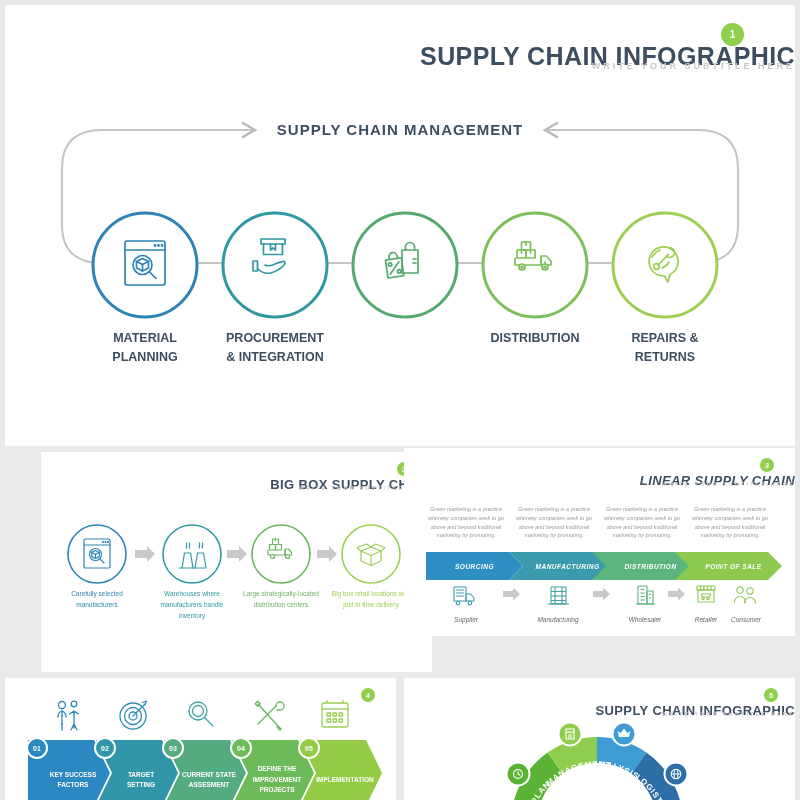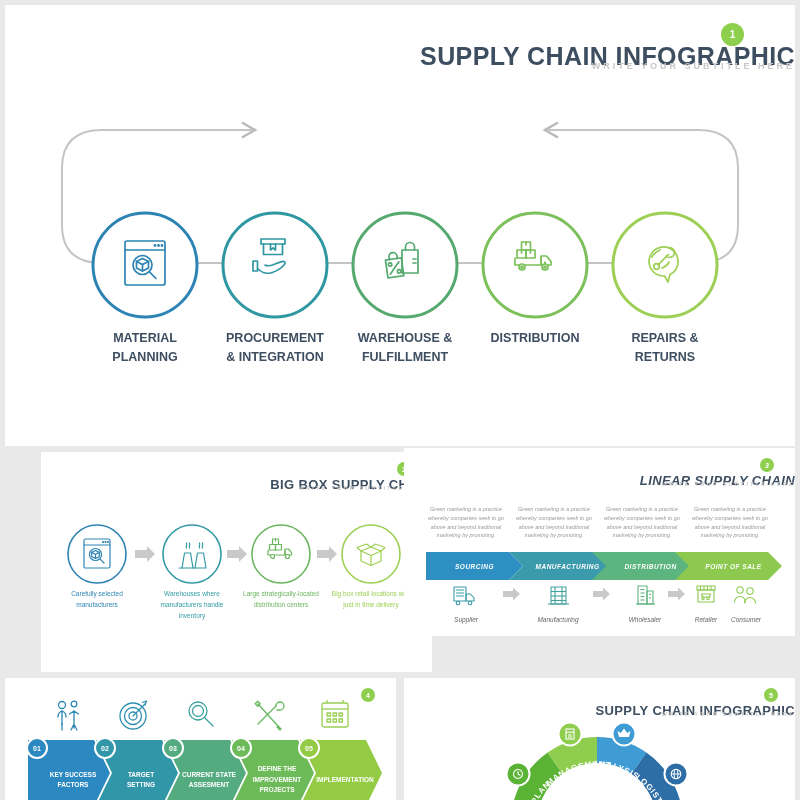--- a/index.html
+++ b/index.html
@@ -61,20 +61,21 @@
   svg{display:block;}
   .abs{position:absolute;}
 </style>
 </head>
 <body>
 
 <section class="slide" id="slide-main">
   <h1 class="s-title">SUPPLY CHAIN INFOGRAPHIC</h1>
   <div class="s-sub">WRITE YOUR SUBTITLE HERE</div>
   <div class="badge badge-lg">1</div>
+  <div class="center-label">SUPPLY CHAIN MANAGEMENT</div>
 
   <svg class="abs" style="left:0;top:0" width="790" height="441" viewBox="0 0 790 441">
 
     <path d="M247 125 L97 125 Q57 125 57 163 L57 220 Q57 258 97 258 L693 258 Q733 258 733 220 L733 163 Q733 125 693 125 L543 125" fill="none" stroke="#c4c4c4" stroke-width="2"></path>
     <polyline points="237,117.5 250,125 237,132.5" fill="none" stroke="#b9b9b9" stroke-width="2.5"></polyline>
     <polyline points="553,117.5 540,125 553,132.5" fill="none" stroke="#b9b9b9" stroke-width="2.5"></polyline>
 
     <circle cx="140" cy="260" r="52" fill="#fff" stroke="#2d84b4" stroke-width="3"></circle>
     <circle cx="270" cy="260" r="52" fill="#fff" stroke="#2f97a2" stroke-width="3"></circle>
     <circle cx="400" cy="260" r="52" fill="#fff" stroke="#55a96e" stroke-width="3"></circle>
@@ -138,21 +139,20 @@
       <path d="M30.5 10.5 a5 5 0 1 1 -3.5 8.5"></path>
       <path d="M29.5 17.5 L19 28"></path>
       <circle cx="17.5" cy="29.5" r="2.8"></circle>
       <path d="M13 20 q3 -5 8 -7"></path>
       <path d="M23 31 q5 -2 7 -6"></path>
     </g>
   </svg>
 
   <div class="step-label" style="left:85px">MATERIAL PLANNING</div>
   <div class="step-label" style="left:215px">PROCUREMENT &amp; INTEGRATION</div>
-  <div class="step-label" style="left:345px">WAREHOUSE &amp; FULFILLMENT</div>
   <div class="step-label" style="left:475px">DISTRIBUTION</div>
   <div class="step-label" style="left:605px">REPAIRS &amp; RETURNS</div>
 </section>
 
 <section class="slide" id="slide-bigbox">
   <h2 class="s-title sm-title">BIG BOX SUPPLY CHAIN</h2>
   <div class="s-sub sm-sub">WRITE YOUR SUBTITLE HERE</div>
   <div class="badge badge-sm">2</div>
 
   <svg class="abs" style="left:0;top:0" width="391" height="220" viewBox="0 0 391 220">

